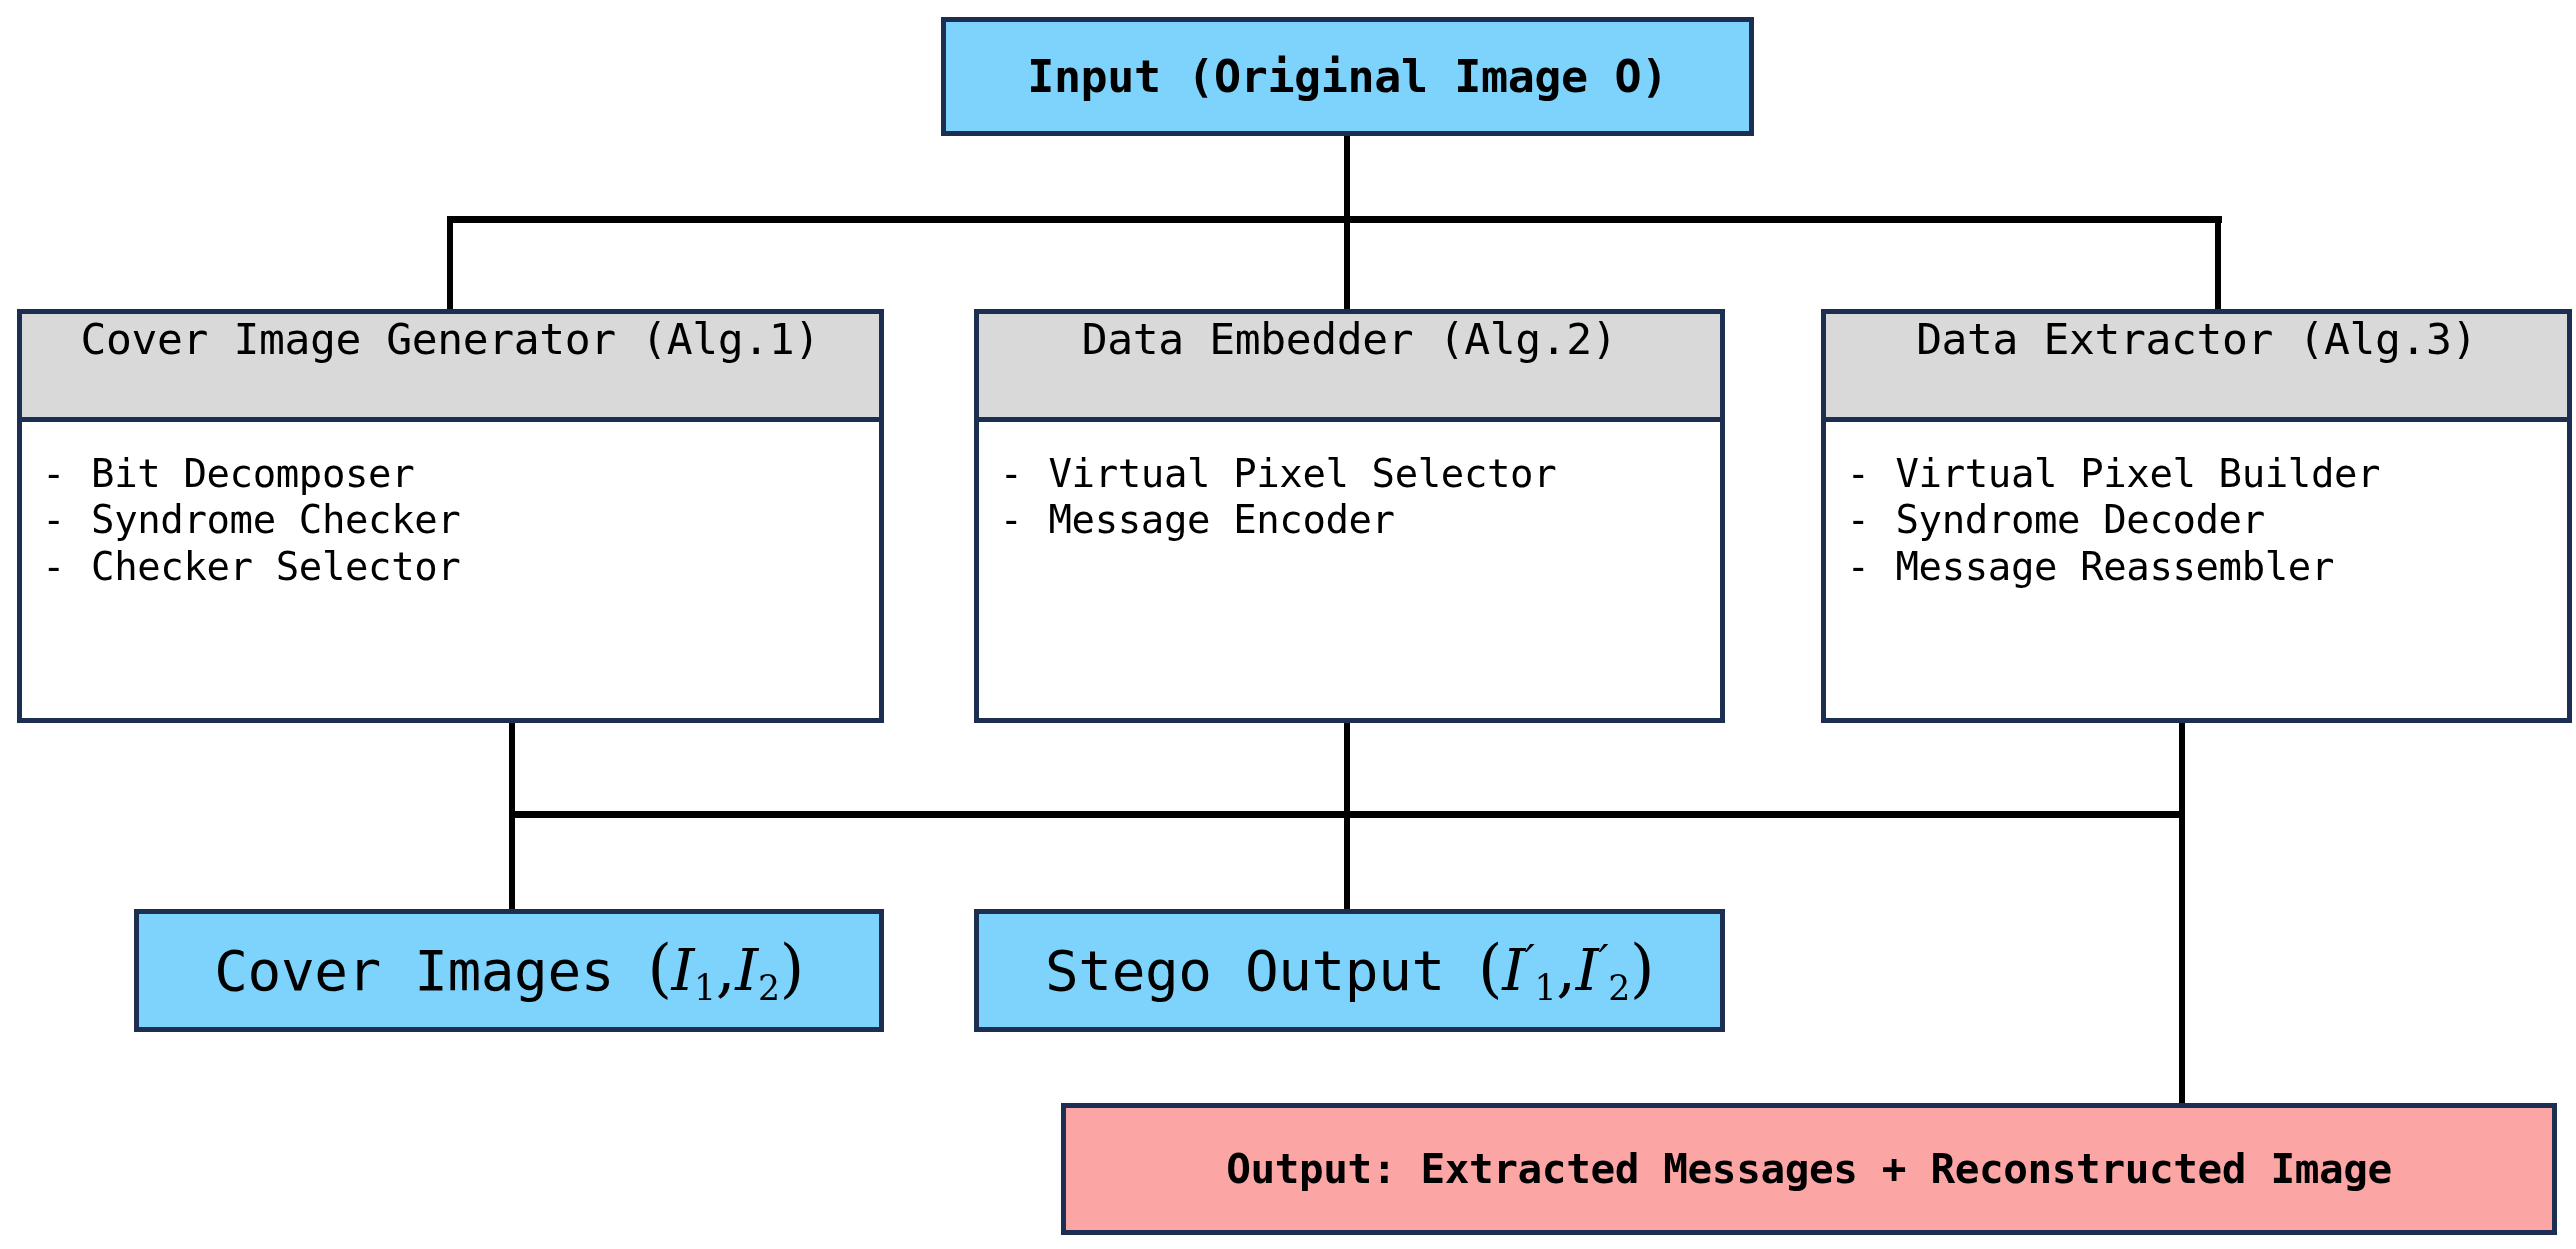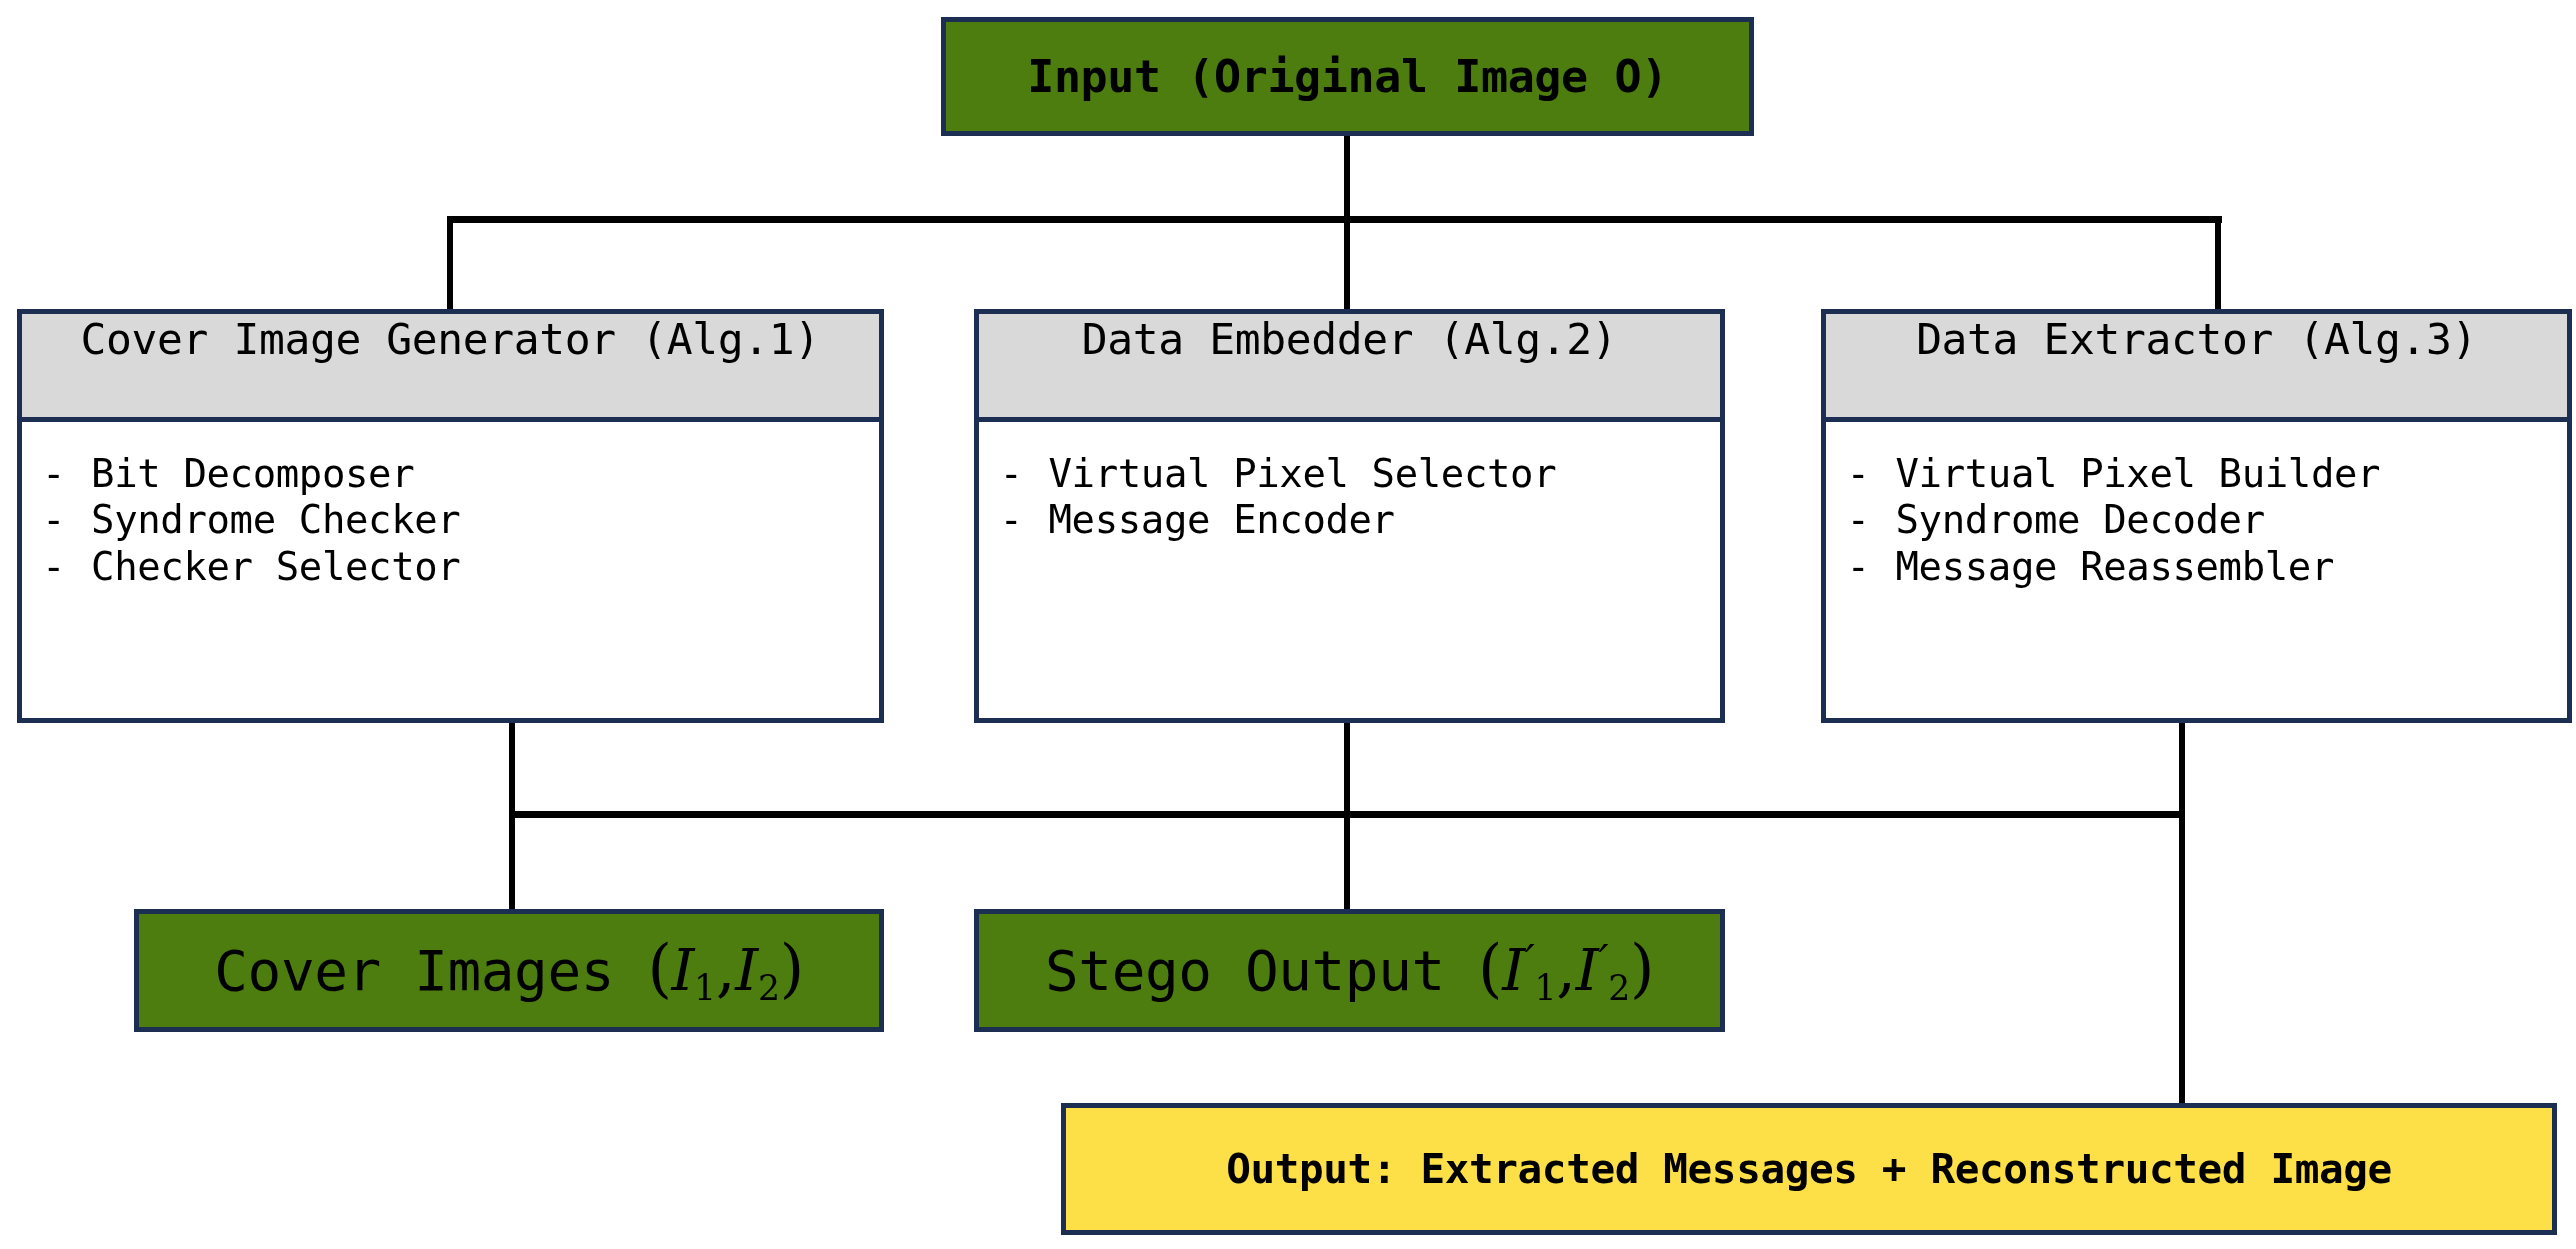--- a/index.html
+++ b/index.html
@@ -14,30 +14,30 @@
     background: #ffffff;
     overflow: hidden;
     font-family: "DejaVu Sans Mono", "Liberation Mono", monospace;
   }
 
   
   .node {
     position: absolute;
     box-sizing: border-box;
     border: 5.5px solid #1c2f52;
-    background: #4d7c0f;
+    background: #7dd3fc;
     z-index: 3;
   }
   .node.plain {
     display: flex;
     align-items: center;
     justify-content: center;
   }
   .node.filled {
-    background: #fde047;
+    background: #fca5a5;
   }
 
   .node-title {
     font-family: "DejaVu Sans Mono", "Liberation Mono", monospace;
     color: #000000;
     white-space: nowrap;
     letter-spacing: -0.4px;
   }
 
   

